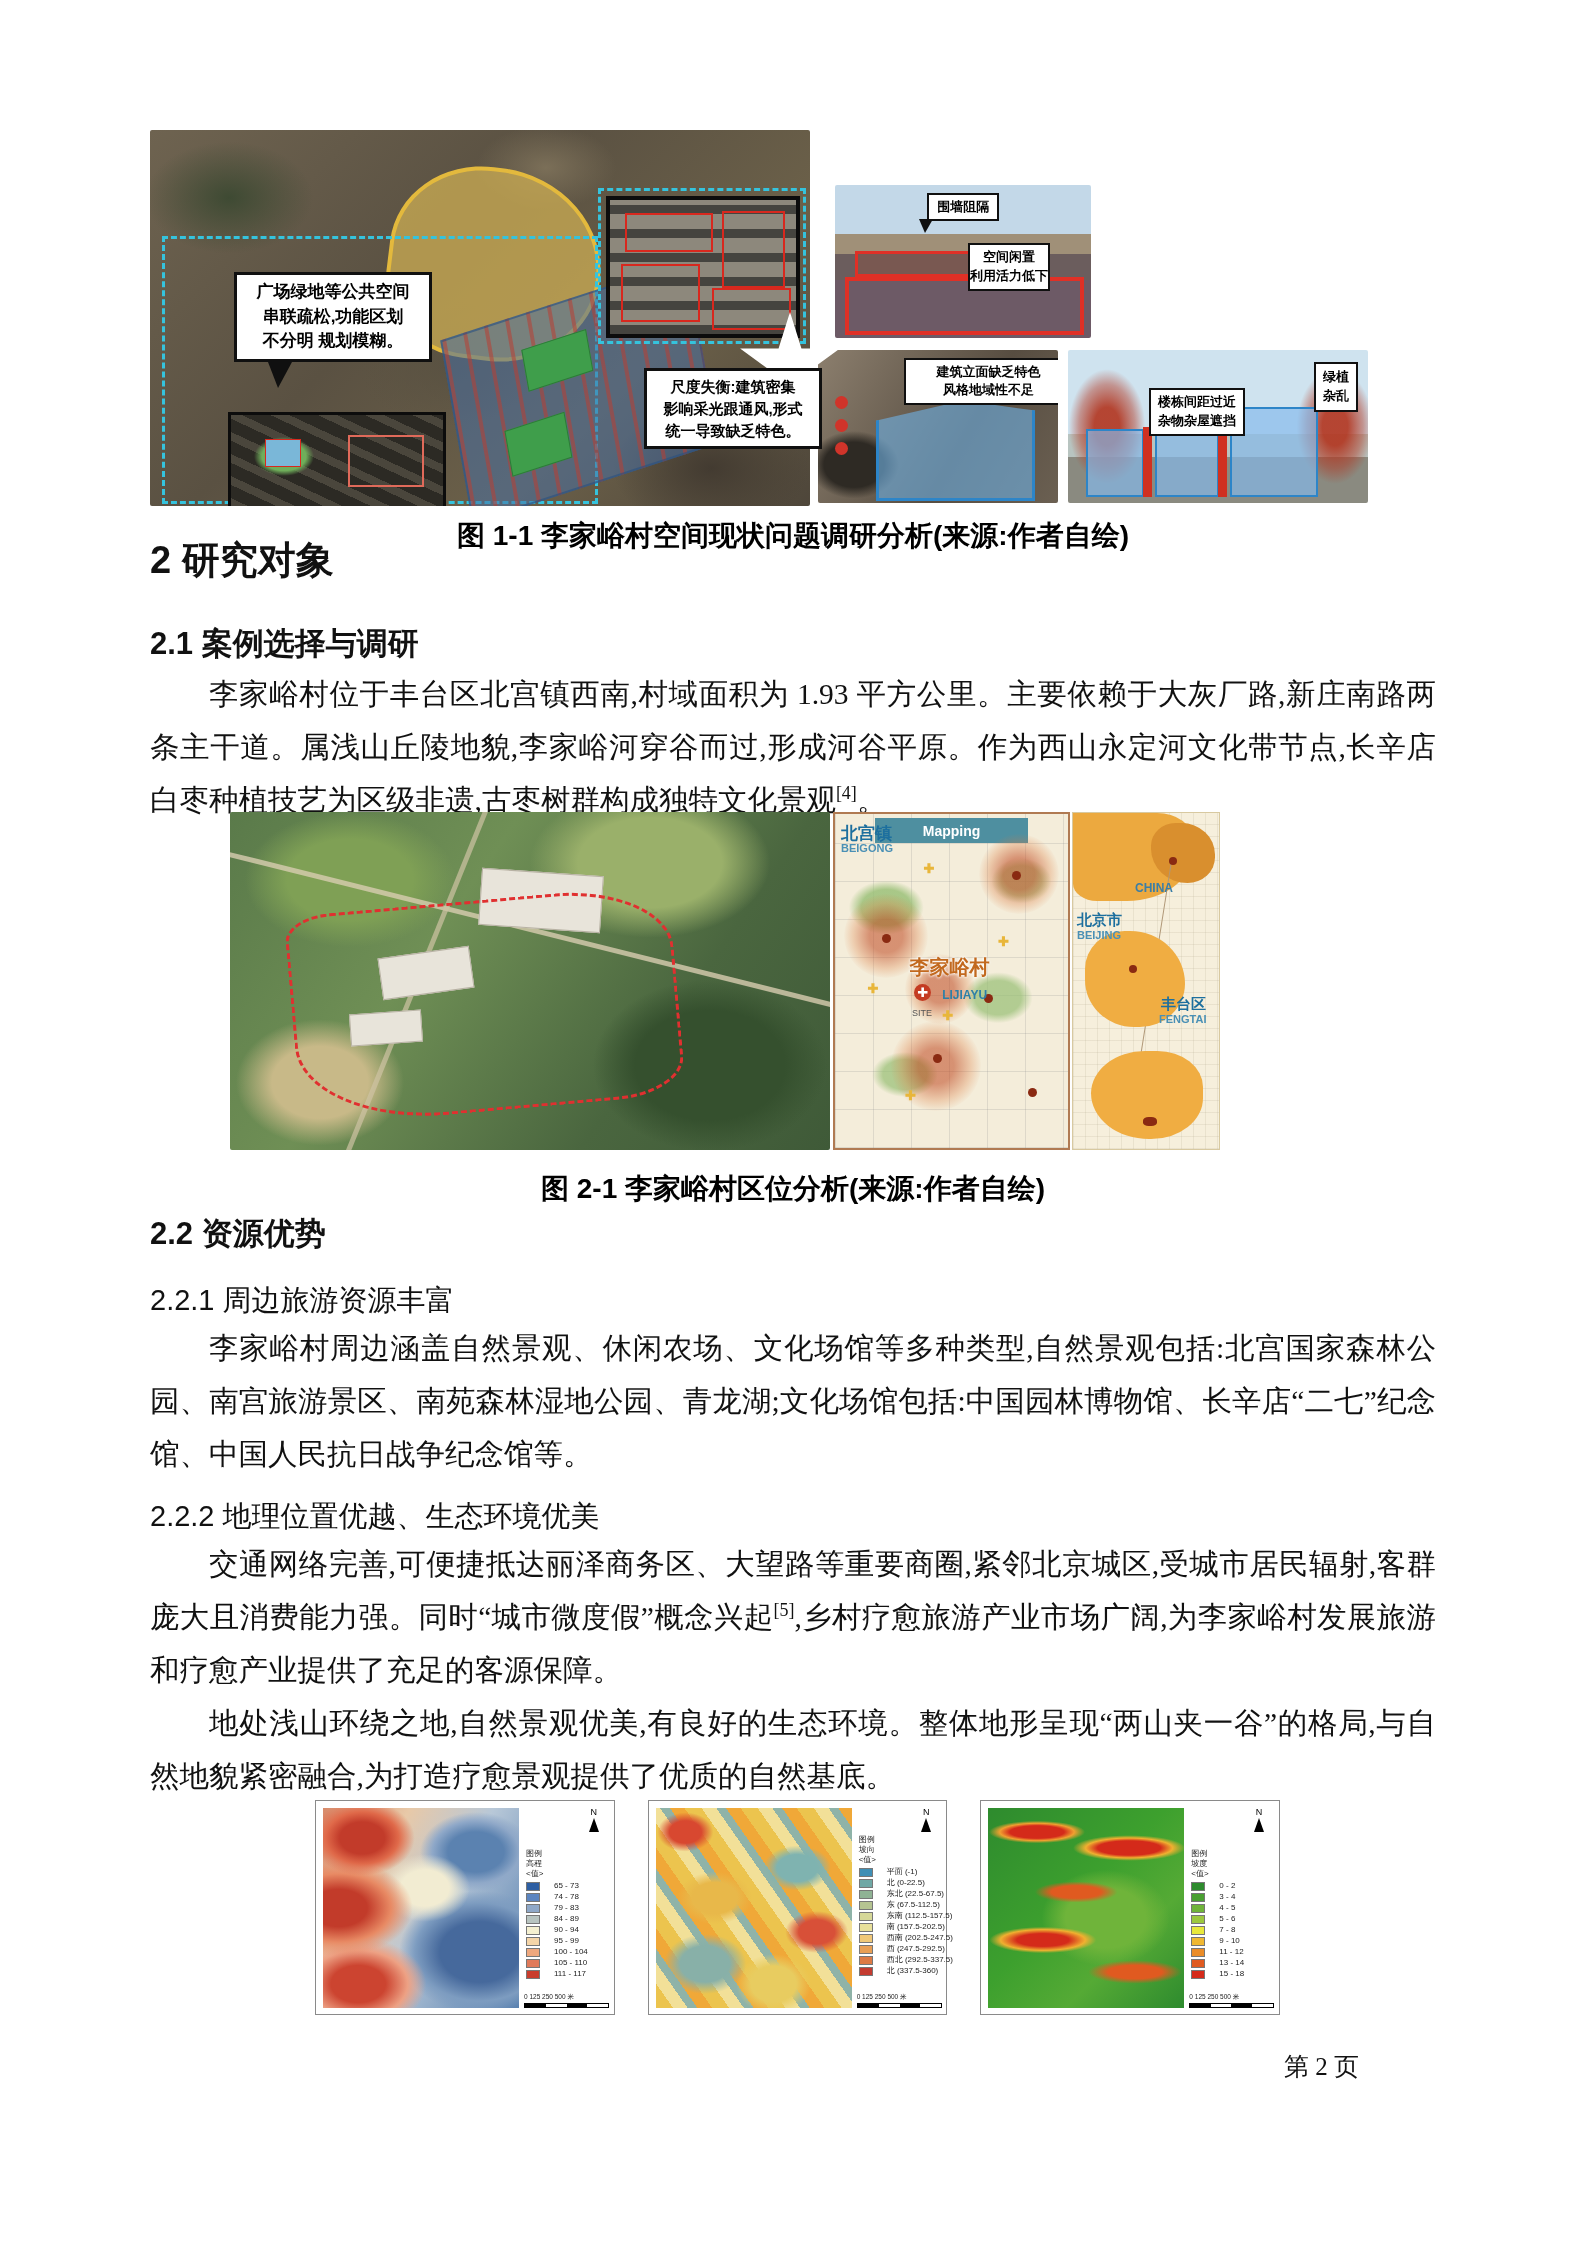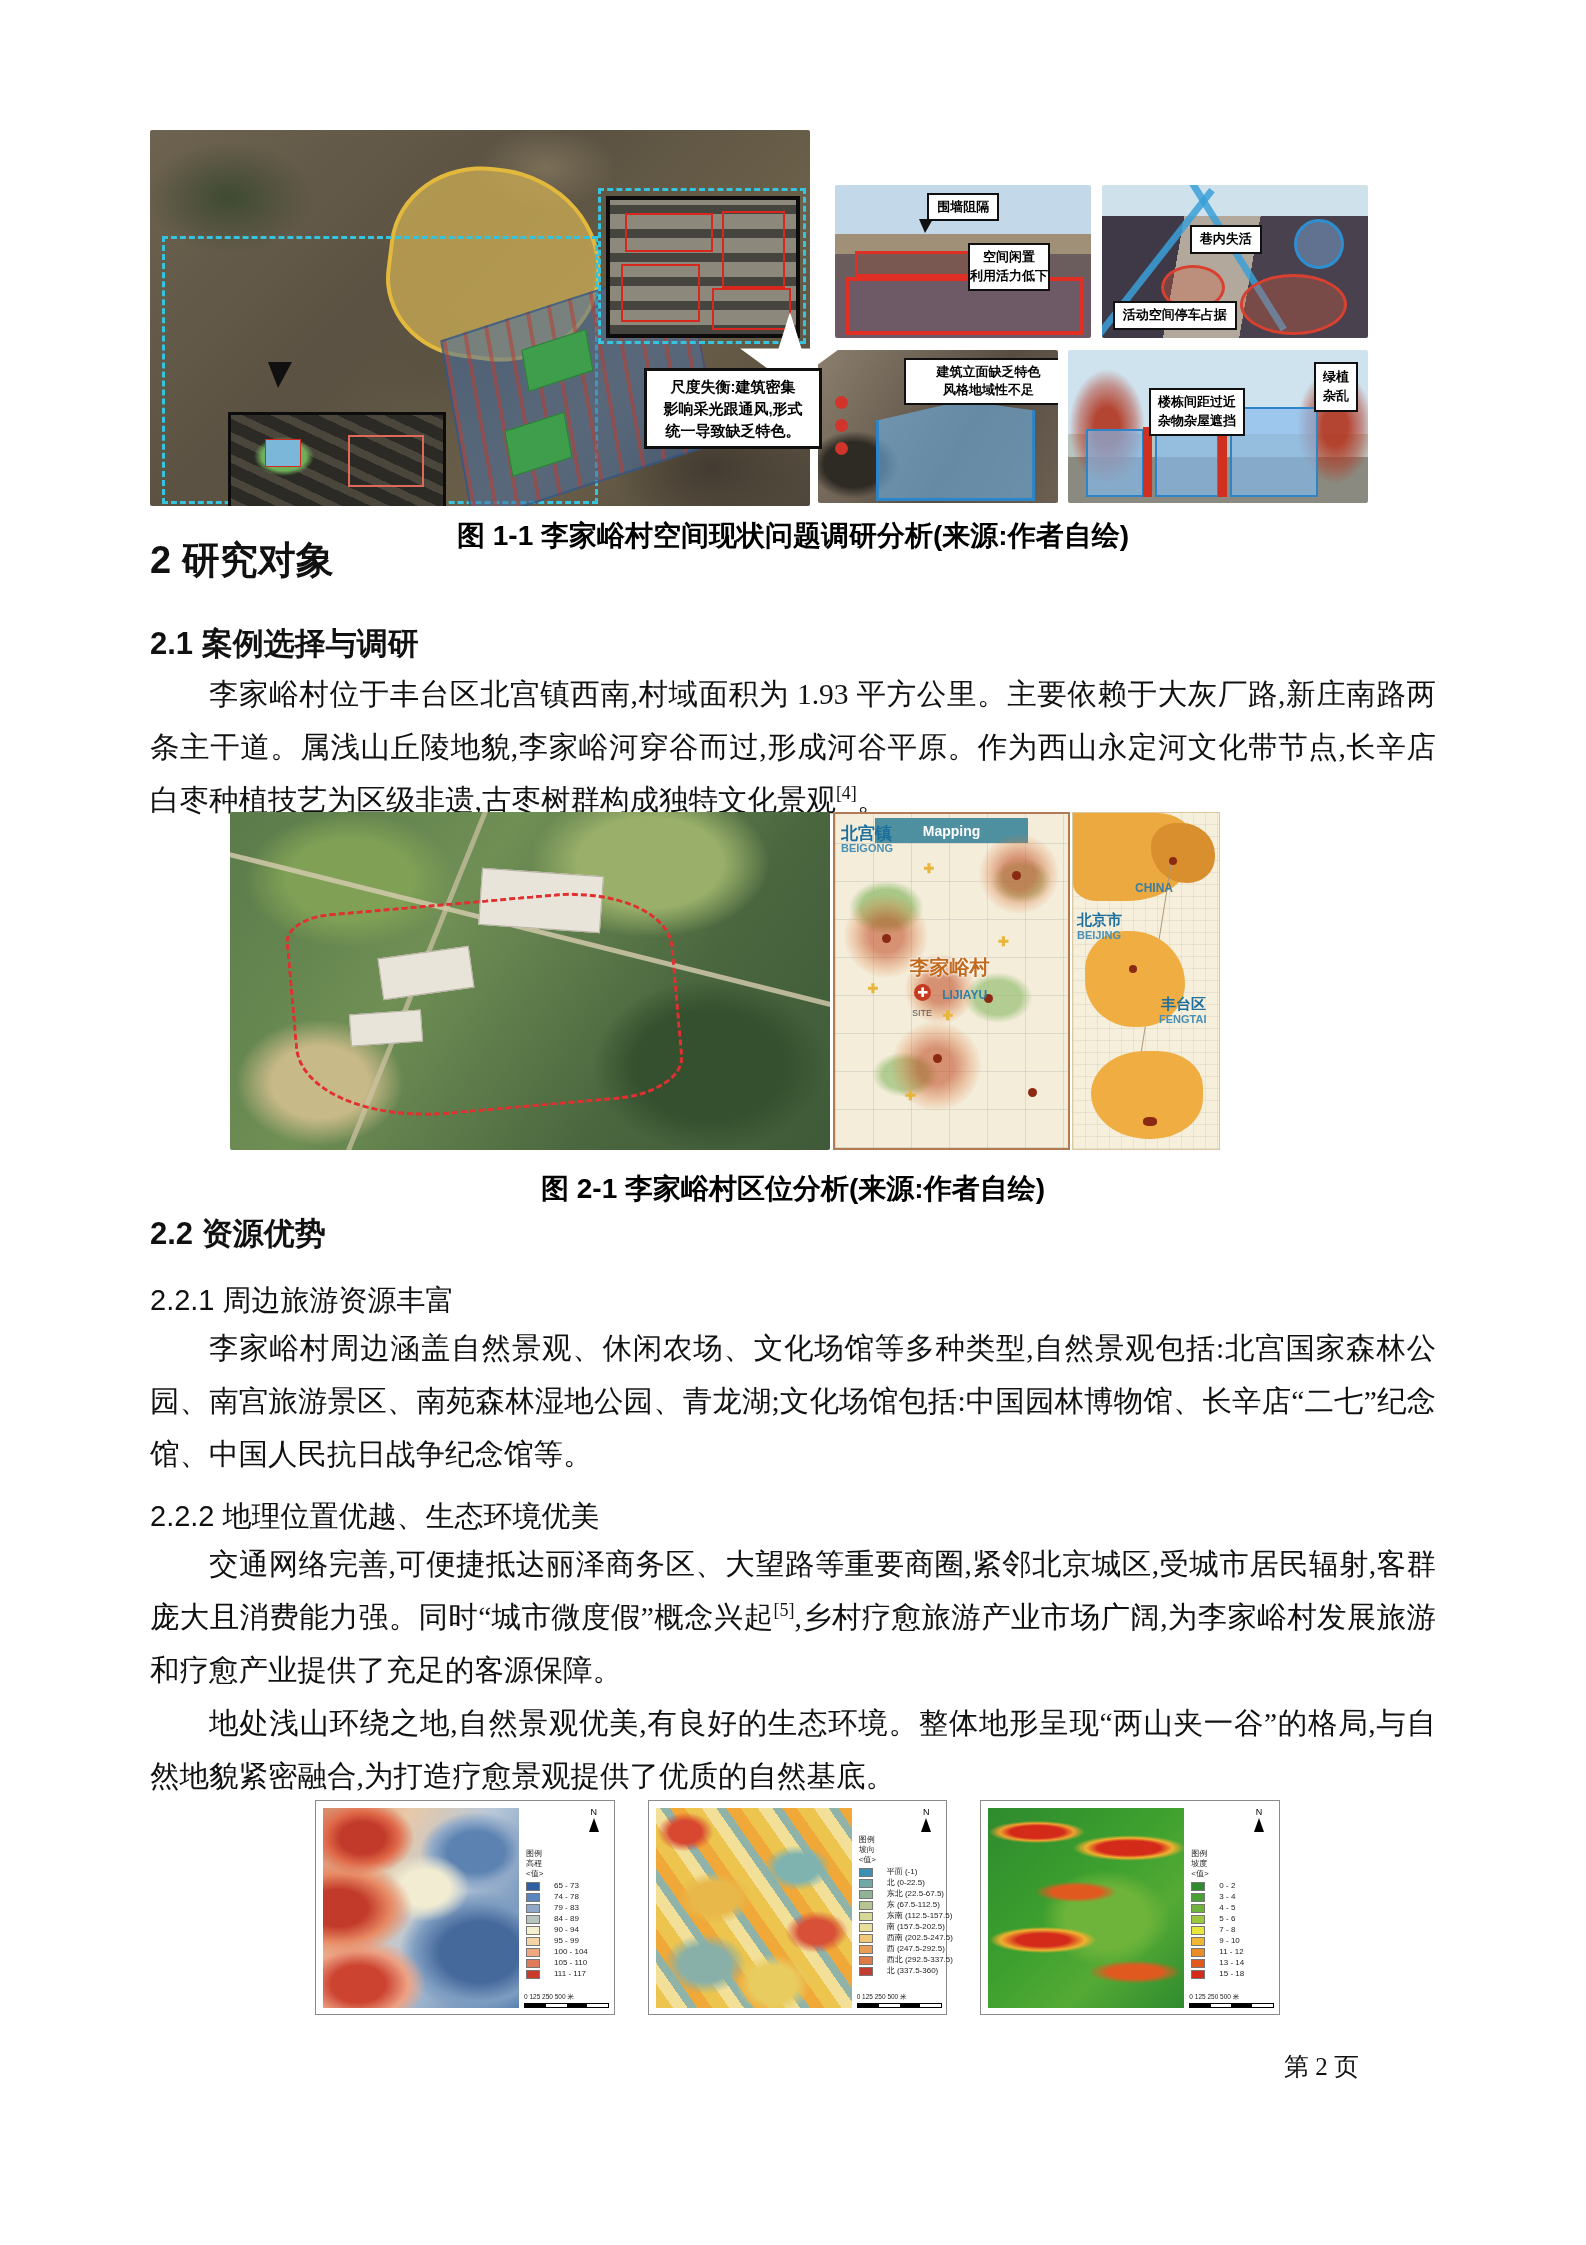--- a/index.html
+++ b/index.html
@@ -192,46 +192,40 @@
       <div id="inset1" class="abs">
         <div class="redbox" style="left:8%;top:10%;width:45%;height:26%;"></div>
         <div class="redbox" style="left:60%;top:8%;width:32%;height:55%;"></div>
         <div class="redbox" style="left:6%;top:48%;width:40%;height:40%;"></div>
         <div class="redbox" style="left:55%;top:66%;width:40%;height:28%;"></div>
       </div>
       <div id="inset2" class="abs">
         <div id="pond" class="abs"></div>
         <div class="redbox" style="left:55%;top:22%;width:34%;height:52%;border-color:#e06a5a;"></div>
       </div>
+      <div class="callout" style="left:84px;top:142px;width:178px;font-size:17px;">广场绿地等公共空间
+串联疏松,功能区划
+不分明 规划模糊。</div>
       <div class="tail" style="left:118px;top:232px;border-left:10px solid transparent;border-right:14px solid transparent;border-top:26px solid #101010;"></div>
     </div>
 
     <div id="star" class="abs"></div>
     <div class="callout" style="left:494px;top:238px;width:158px;font-size:15px;">尺度失衡:建筑密集
 影响采光跟通风,形式
 统一导致缺乏特色。</div>
 
     <div id="panelB" class="photo">
       <div id="wallBox" class="abs"></div>
       <div id="idleBox" class="abs"></div>
       <div class="callout" style="left:36%;top:5%;font-size:13px;padding:3px 8px;border-width:2px;">围墙阻隔</div>
       <div class="tail" style="left:33%;top:22%;border-left:6px solid transparent;border-right:8px solid transparent;border-top:14px solid #101010;"></div>
       <div class="callout" style="left:52%;top:38%;font-size:13px;padding:3px 0;border-width:2px;">空间闲置
 利用活力低下</div>
     </div>
 
-    <div id="panelC" class="photo">
-      <div class="bluediag" style="left:18%;top:-10%;transform:rotate(38deg);"></div>
-      <div class="bluediag" style="left:48%;top:-20%;transform:rotate(-32deg);"></div>
-      <div id="bluecirc" class="abs"></div>
-      <div class="redell" style="left:22%;top:52%;width:22%;height:26%;"></div>
-      <div class="redell" style="left:52%;top:58%;width:38%;height:36%;"></div>
-      <div class="callout" style="left:33%;top:26%;font-size:13px;padding:3px 8px;border-width:2px;">巷内失活</div>
-      <div class="callout" style="left:4%;top:76%;font-size:13px;padding:3px 8px;border-width:2px;">活动空间停车占据</div>
-    </div>
 
     <div id="panelD" class="photo">
       <div class="lantern" style="left:7%;top:30%;"></div>
       <div class="lantern" style="left:7%;top:45%;"></div>
       <div class="lantern" style="left:7%;top:60%;"></div>
       <div id="bluebuildD" class="abs"></div>
       <div class="callout" style="left:36%;top:5%;width:152px;font-size:13px;padding:3px 6px;border-width:2px;">建筑立面缺乏特色
 风格地域性不足</div>
     </div>
 

